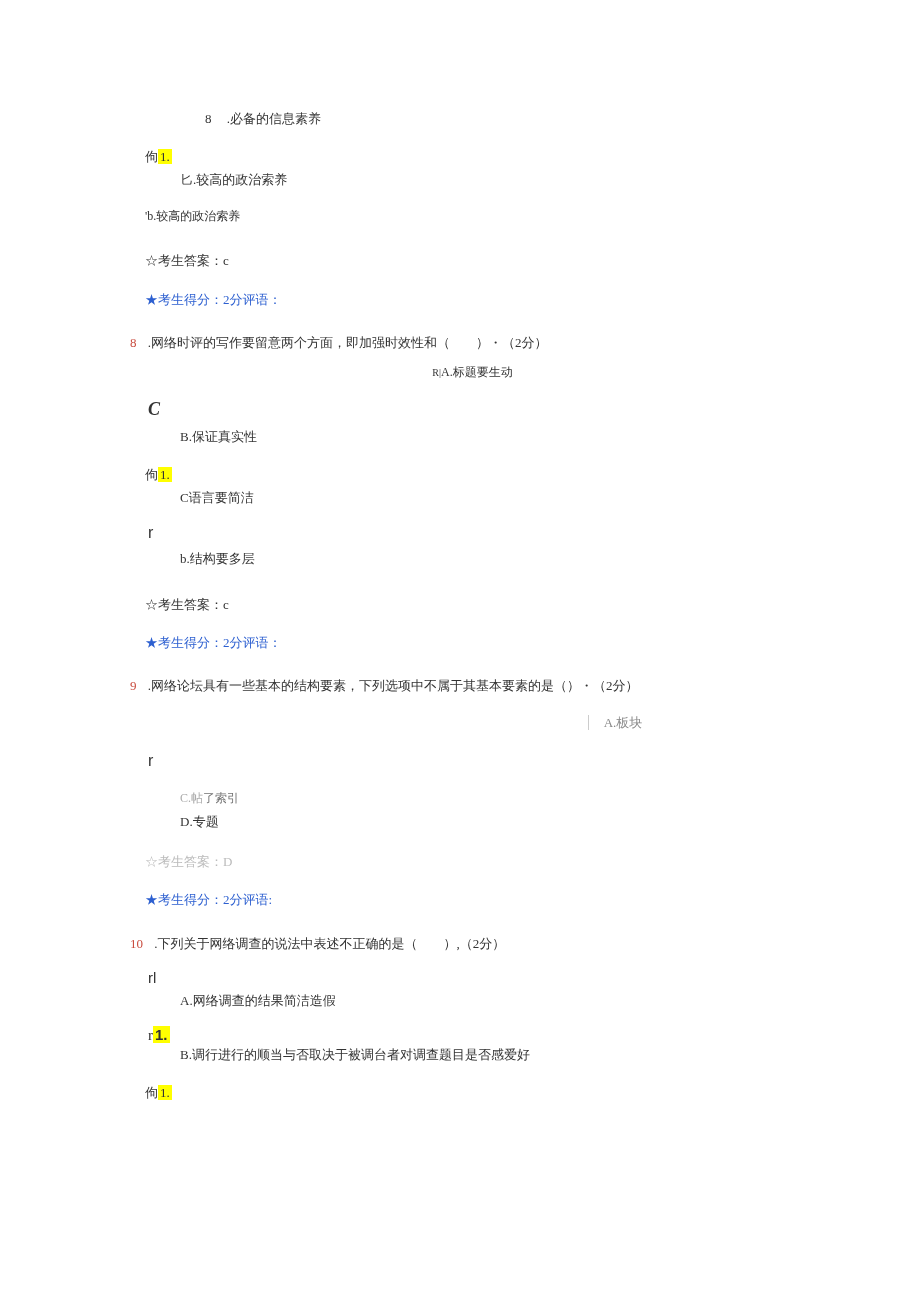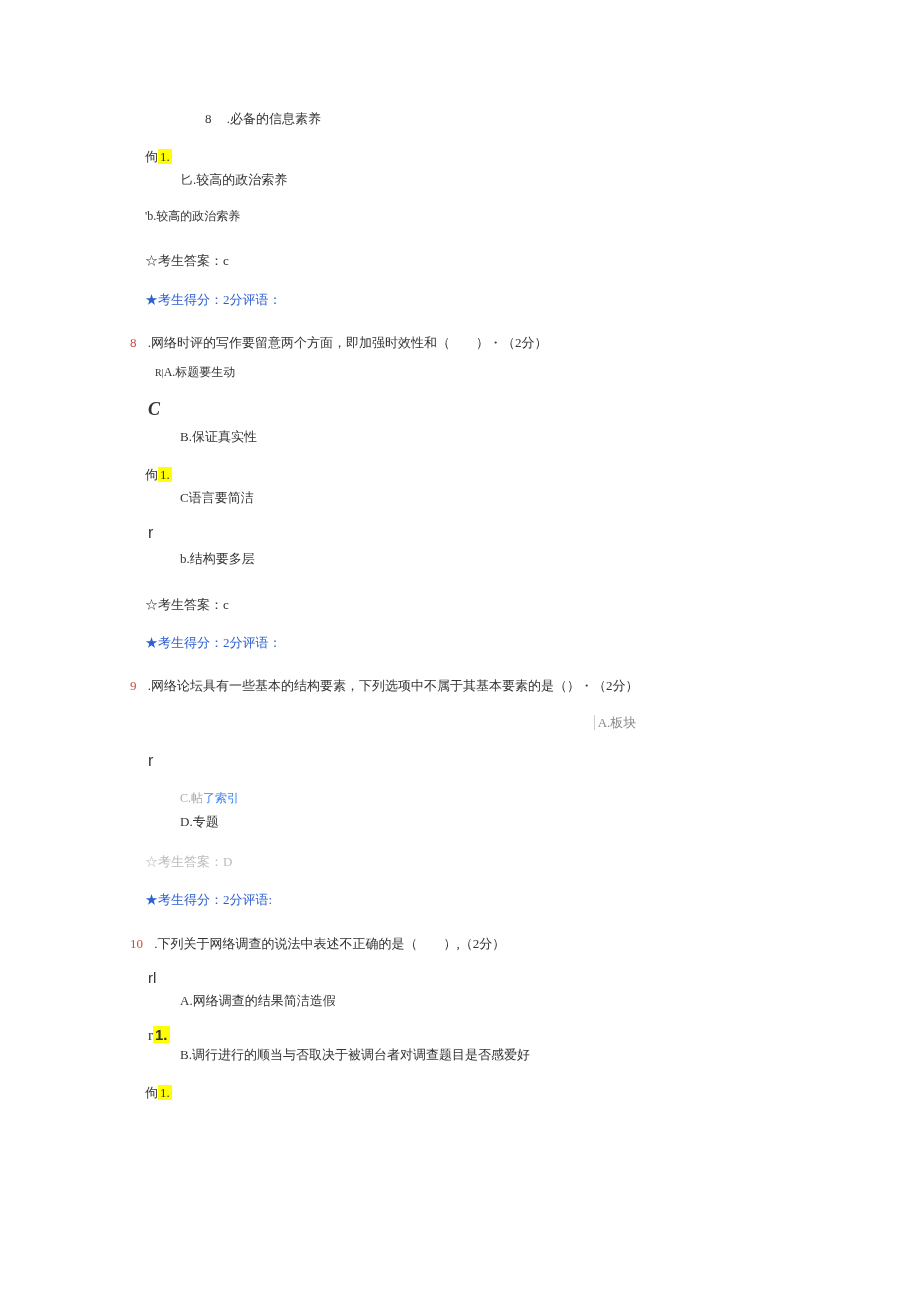--- a/index.html
+++ b/index.html
@@ -15,29 +15,29 @@
     .indent-b { margin-left: 75px; margin-bottom: 10px; }
     .gou-row { margin-left: 15px; margin-top: 20px; margin-bottom: 5px; }
     .gou-row .highlight { background: #ffff00; padding: 0 2px; }
     .opt-under-gou { margin-left: 50px; margin-bottom: 10px; }
     .prefix-text { margin-left: 15px; margin-top: 18px; margin-bottom: 10px; font-size: 12px; }
     .answer { margin-left: 15px; margin-top: 28px; margin-bottom: 20px; }
     .score { margin-left: 15px; margin-bottom: 25px; color: #333; }
     .score .blue { color: #2c5fd0; text-align: right; }
     .qnum { color: #c94b3e; }
     .qline { margin-bottom: 12px; }
-    .rl-opt { margin-left: 18px; margin-bottom: 6px; font-size: 12px; }
+    .rl-opt { margin-left: 18px; margin-bottom: 6px; font-size: 12px; text-align: center; }
     .italic-c { font-family: "Times New Roman", serif; font-style: italic; font-weight: bold; font-size: 18px; margin-left: 18px; margin-top: 16px; margin-bottom: 6px; }
     .r-mark { font-family: Arial, sans-serif; font-size: 16px; margin-left: 18px; margin-top: 15px; margin-bottom: 5px; }
     .b-opt { margin-left: 50px; margin-bottom: 10px; }
     .center-opt { text-align: center; margin: 18px 0 18px 310px; color: #888; font-family: "SimSun", serif; }
-    .center-opt .bar { border-left: 1px solid #ccc; padding-left: 3px; }
+    .center-opt .bar { border-left: 1px solid #ccc; padding-left: 15px; }
     .sub-block { margin-left: 50px; margin-top: 18px; }
     .sub-block .c-line { color: #aaa; font-size: 12px; margin-bottom: 6px; }
-    .sub-block .c-line .dark { color: #3b82f6; margin-top: 10px; }
+    .sub-block .c-line .dark { color: #737373; margin-top: 10px; }
     .d-line { margin-left: 50px; margin-bottom: 10px; }
     .answer-gray { margin-left: 15px; margin-top: 22px; margin-bottom: 20px; color: #bbb; }
     .r1-highlight { background: #ffff00; font-weight: bold; padding: 0 2px; font-family: Arial, sans-serif; }
     .r1-row { margin-left: 18px; margin-top: 14px; font-size: 15px; }
     .rl-row { margin-left: 18px; margin-top: 14px; margin-bottom: 4px; font-family: Arial, sans-serif; font-size: 15px; }
     .b-indent { margin-left: 50px; margin-bottom: 10px; }
   </style>
 </head>
 <body>
 

